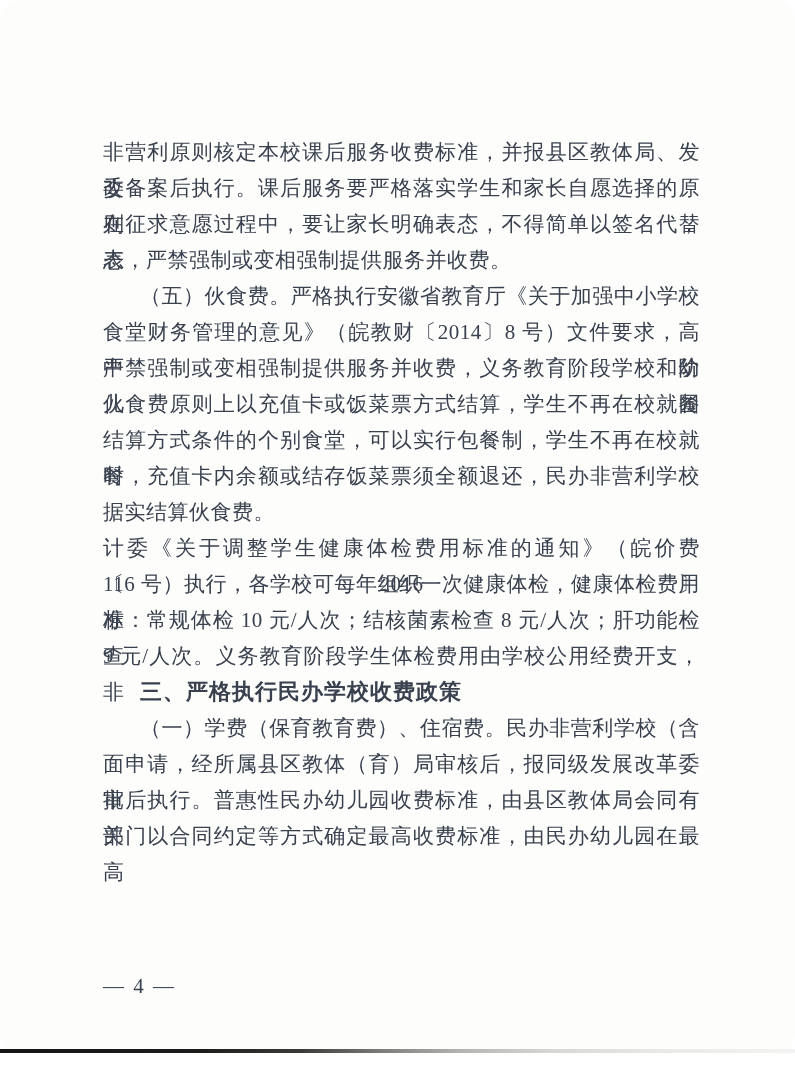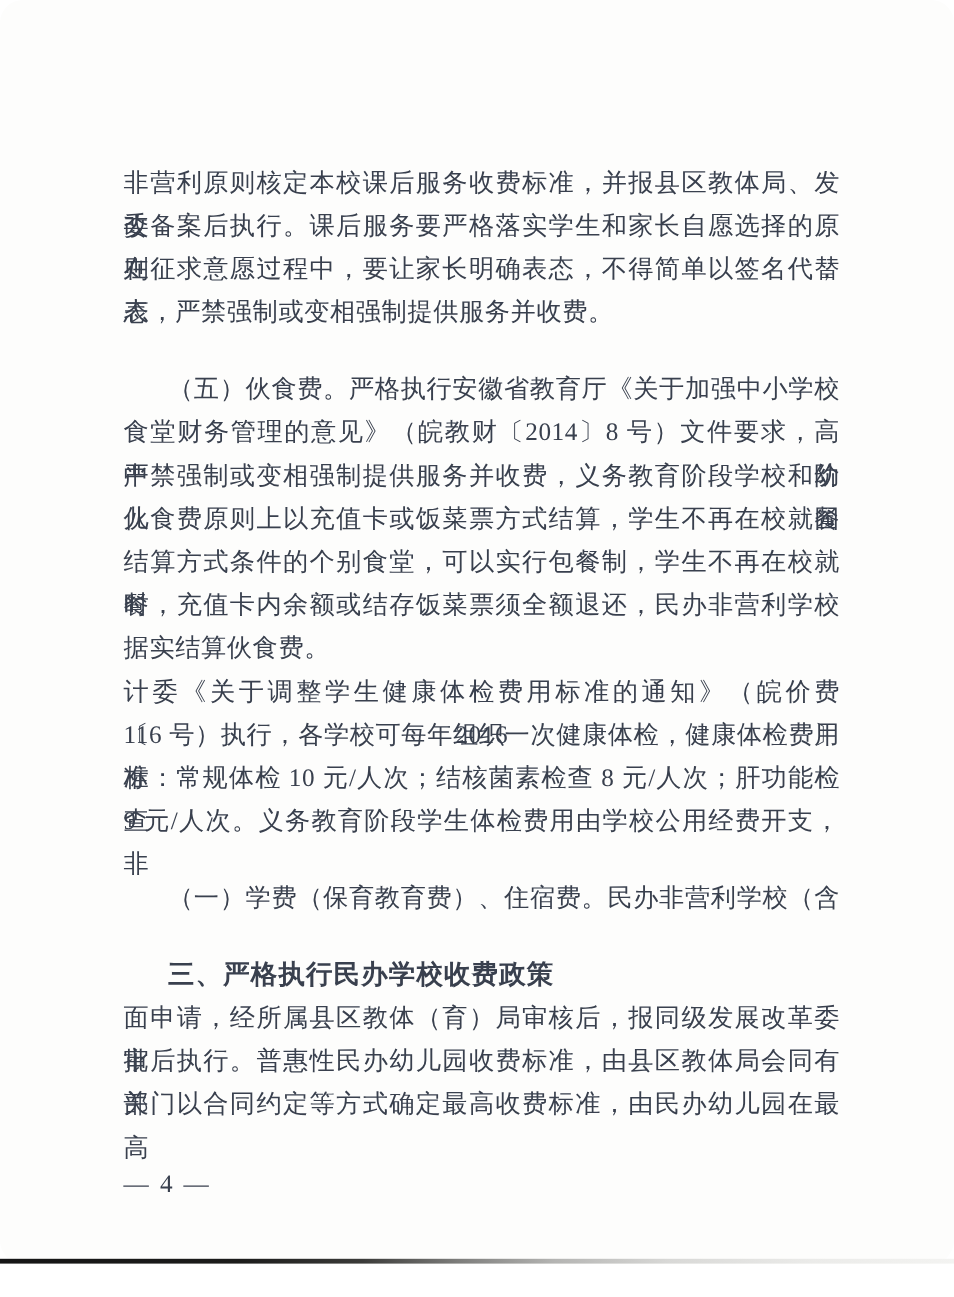--- a/index.html
+++ b/index.html
@@ -35,21 +35,20 @@
     white-space: nowrap;
     letter-spacing: 0.5px;
   }
   .line.fill {
     white-space: normal;
     text-align-last: justify;
     -moz-text-align-last: justify;
   }
   .line.indent {
     text-indent: 37px;
-    margin-top: 28px;
   }
   .line.heading {
     font-family: "Liberation Sans", sans-serif;
     font-weight: bold;
     font-size: 22px;
     letter-spacing: 1px;
   }
   .footer {
     position: absolute;
     left: 103px;
@@ -83,22 +82,22 @@
     <div class="line fill">食堂财务管理的意见》（皖教财〔2014〕8 号）文件要求，高中阶</div>
     <div class="line fill">严禁强制或变相强制提供服务并收费，义务教育阶段学校和幼儿园</div>
     <div class="line fill">伙食费原则上以充值卡或饭菜票方式结算，学生不再在校就餐</div>
     <div class="line fill">结算方式条件的个别食堂，可以实行包餐制，学生不再在校就餐</div>
     <div class="line fill">时，充值卡内余额或结存饭菜票须全额退还，民办非营利学校</div>
     <div class="line">据实结算伙食费。</div>
     <div class="line fill">计委《关于调整学生健康体检费用标准的通知》（皖价费〔2016〕</div>
     <div class="line fill">116 号）执行，各学校可每年组织一次健康体检，健康体检费用标</div>
     <div class="line fill">准：常规体检 10 元/人次；结核菌素检查 8 元/人次；肝功能检查</div>
     <div class="line fill">9 元/人次。义务教育阶段学生体检费用由学校公用经费开支，非</div>
+    <div class="line heading indent">三、严格执行民办学校收费政策</div>
     <div class="line fill indent">（一）学费（保育教育费）、住宿费。民办非营利学校（含</div>
-    <div class="line heading indent">三、严格执行民办学校收费政策</div>
     <div class="line fill">面申请，经所属县区教体（育）局审核后，报同级发展改革委审</div>
     <div class="line fill">批后执行。普惠性民办幼儿园收费标准，由县区教体局会同有关</div>
     <div class="line fill">部门以合同约定等方式确定最高收费标准，由民办幼儿园在最高</div>
   </div>
 
   <div class="footer">— 4 —</div>
 
   <div class="scan-edge"></div>
 </div>
 

